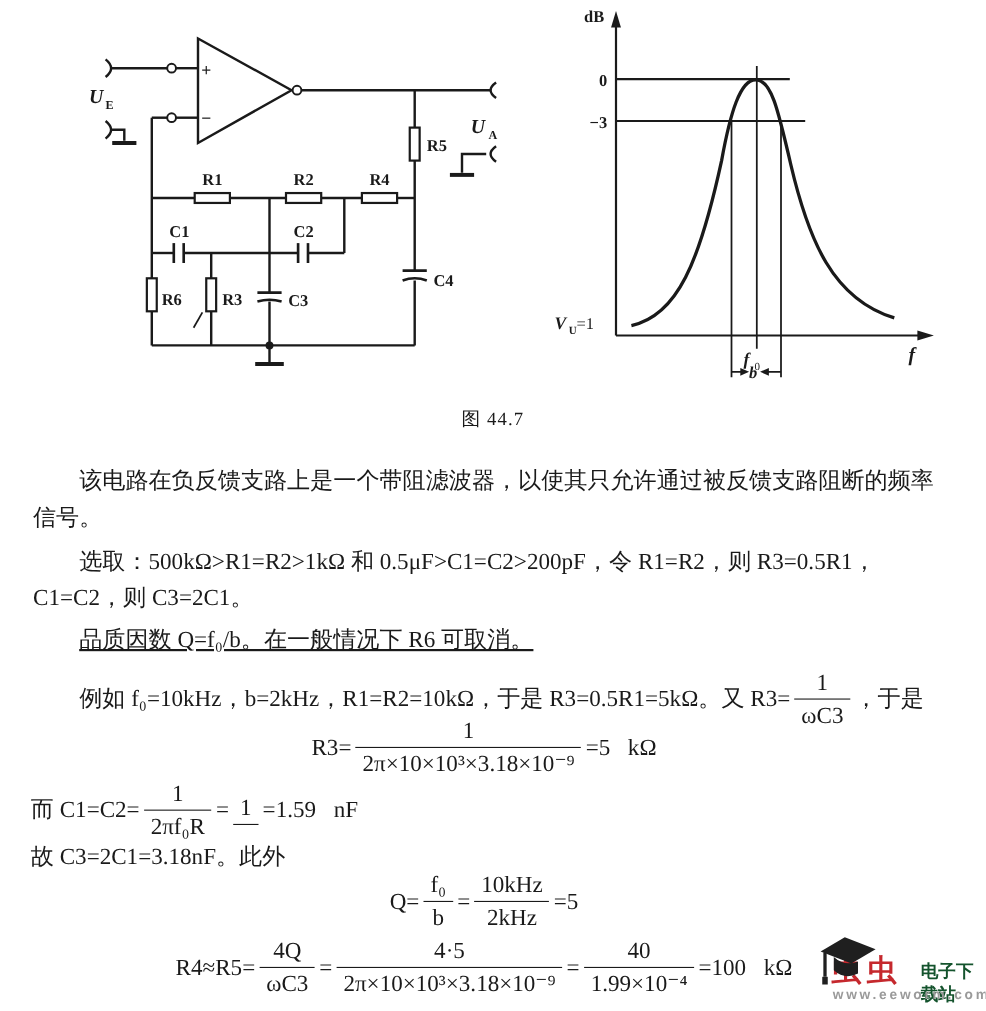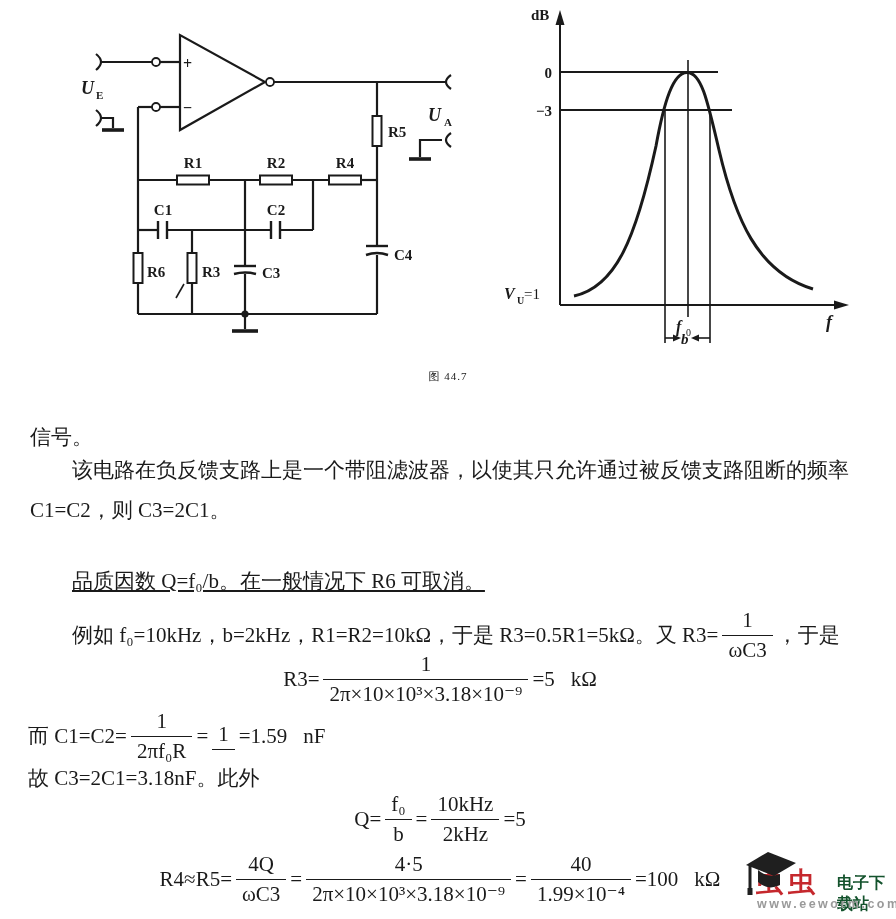--- a/index.html
+++ b/index.html
@@ -3,21 +3,21 @@
 <meta charset="utf-8">
 <style>
   html,body{margin:0;padding:0;}
   body{
     width:896px;height:919px;position:relative;overflow:hidden;
     background:#ffffff;color:#1a1a1a;
     font-family:"Liberation Serif","DejaVu Serif",serif;
   }
   svg text{font-family:"Liberation Serif","DejaVu Serif",serif;}
   .abs{position:absolute;}
-  .caption{top:369px;left:0;right:0;text-align:center;font-size:11px;letter-spacing:1px;}
+  .caption{top:369px;left:0;right:0;text-align:center;font-size:17px;letter-spacing:1px;}
   .para{left:30px;width:848px;font-size:21px;line-height:33px;text-align:justify;}
   .line{display:block;}
   .indent{text-indent:2em;}
   .p1{top:421px;}
   .p2{top:494px;}
   .p3{top:565px;text-decoration:underline;}
   .p4{top:608px;display:flex;align-items:center;text-align:left;}
   .p4 .lead{text-indent:2em;text-align:right;}
   .p6{top:764px;left:28px;font-size:21px;}
   .eqrow{left:0;right:16px;display:flex;justify-content:center;align-items:center;
@@ -174,25 +174,26 @@
     <text x="676" y="332" font-size="16" font-style="italic" font-weight="bold">f</text>
     <text x="686" y="336" font-size="10">0</text>
     <text x="826" y="328" font-size="18" font-style="italic" font-weight="bold">f</text>
     <text x="681" y="344" font-size="15" font-style="italic" font-weight="bold">b</text>
   </g>
 </svg>
 
 <div class="abs caption">图 44.7</div>
 
 <div class="abs para p1">
+  <span class="line indent">该电路在负反馈支路上是一个带阻滤波器，以使其只允许通过被反馈支路阻断的频率</span>
   <span class="line">信号。</span>
-  <span class="line indent">该电路在负反馈支路上是一个带阻滤波器，以使其只允许通过被反馈支路阻断的频率</span>
 </div>
 
 <div class="abs para p2">
+  <span class="line indent">选取：500kΩ&gt;R1=R2&gt;1kΩ 和 0.5μF&gt;C1=C2&gt;200pF，令 R1=R2，则 R3=0.5R1，</span>
   <span class="line">C1=C2，则 C3=2C1。</span>
 </div>
 
 <div class="abs para p3 indent">品质因数 Q=f₀/b。在一般情况下 R6 可取消。</div>
 
 <div class="abs para p4">
   <span class="lead">例如 f₀=10kHz，b=2kHz，R1=R2=10kΩ，于是 R3=0.5R1=5kΩ。又 R3=</span>
   <span class="frac">
     <span class="num">1</span>
     <span class="den">ωC3</span>

